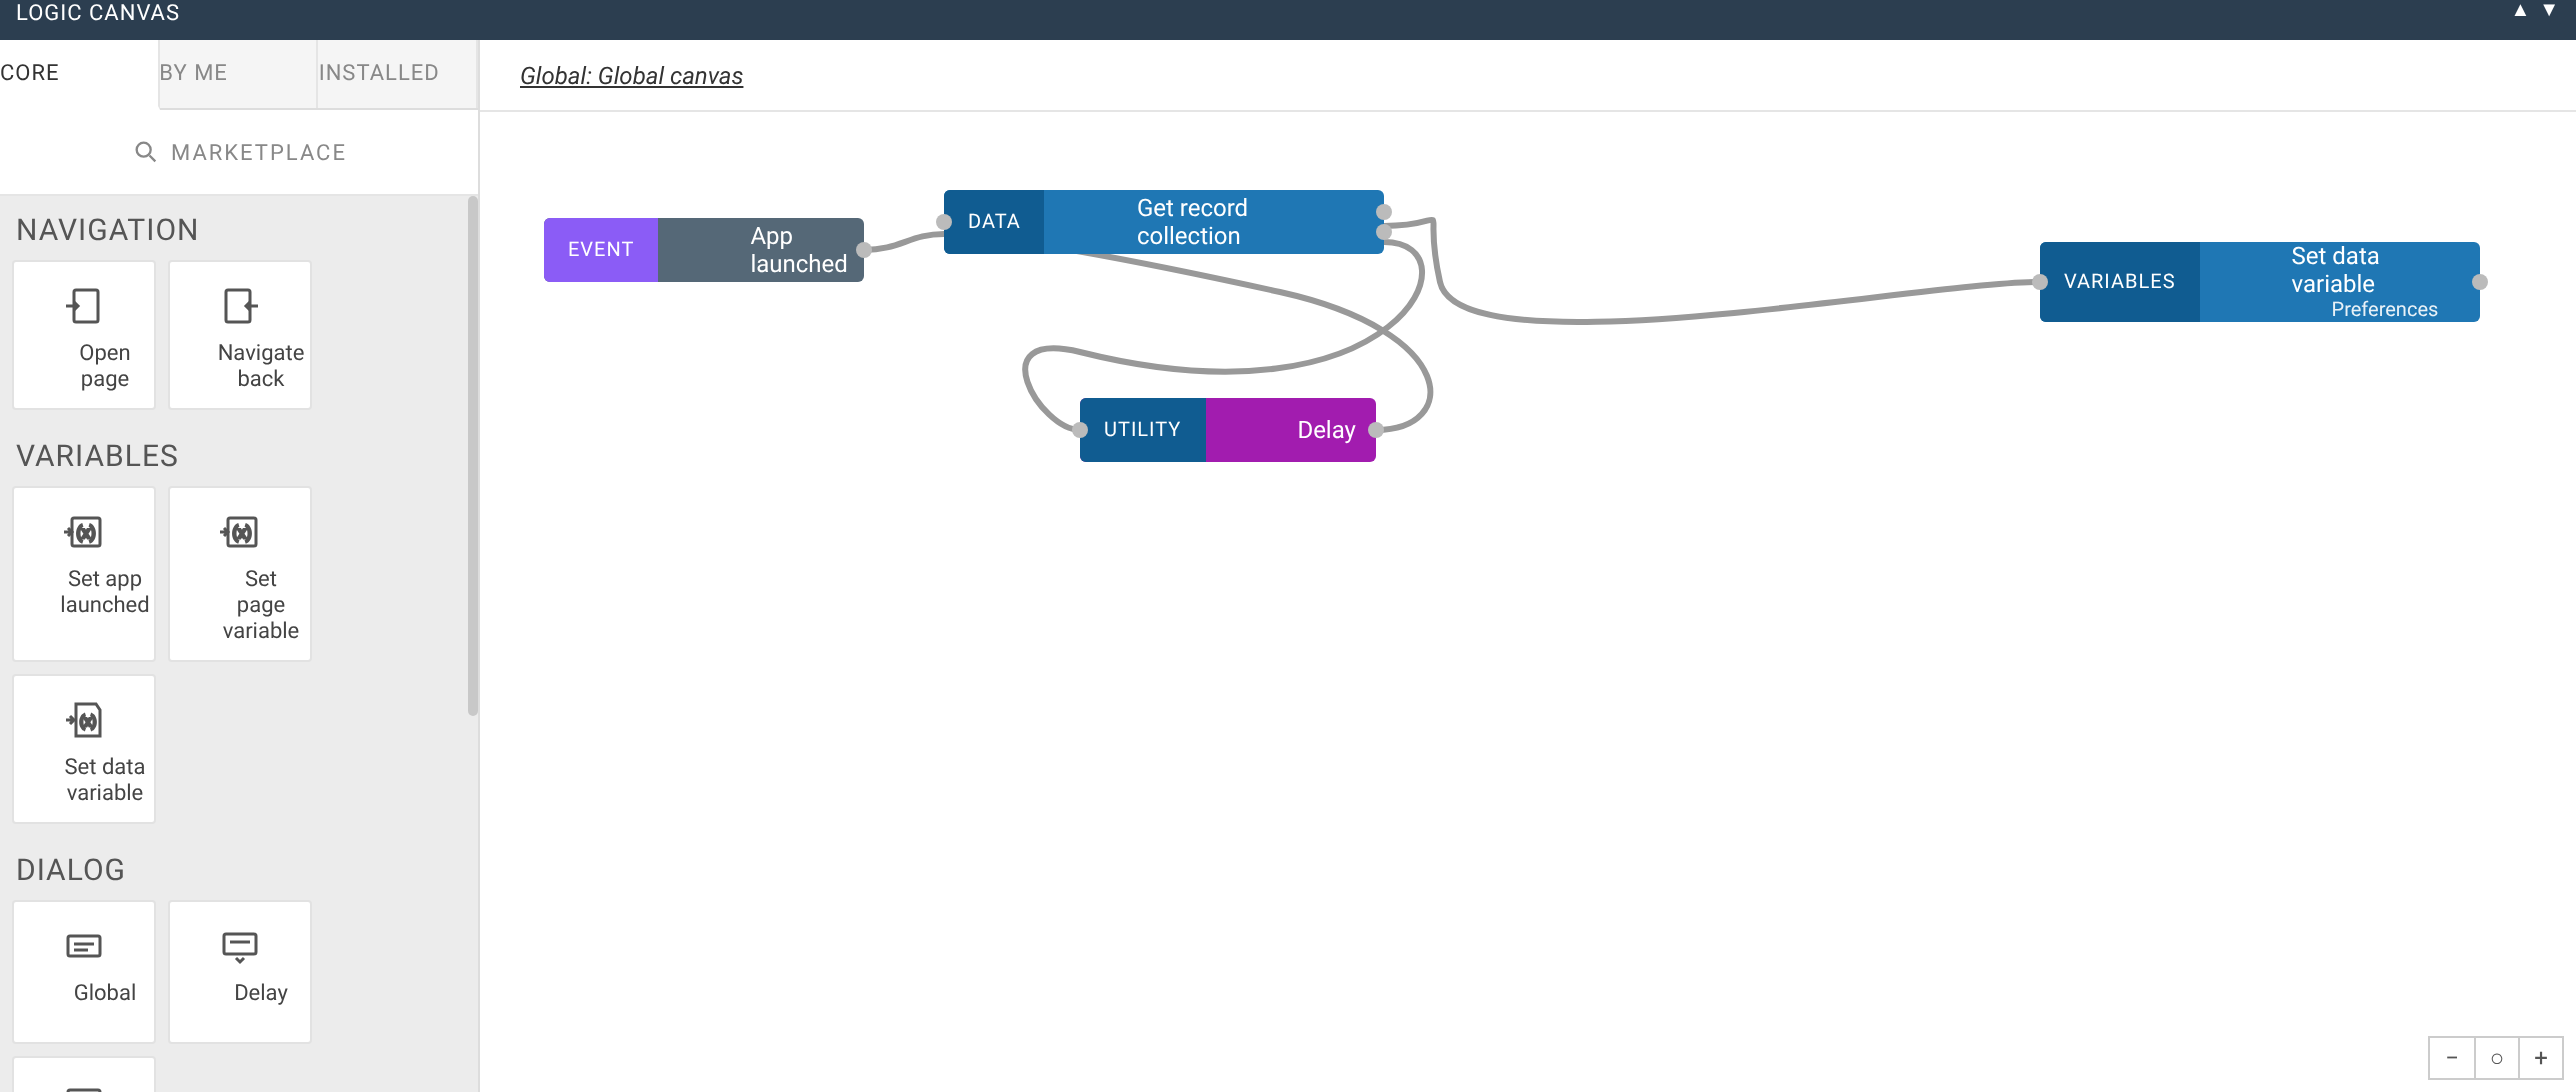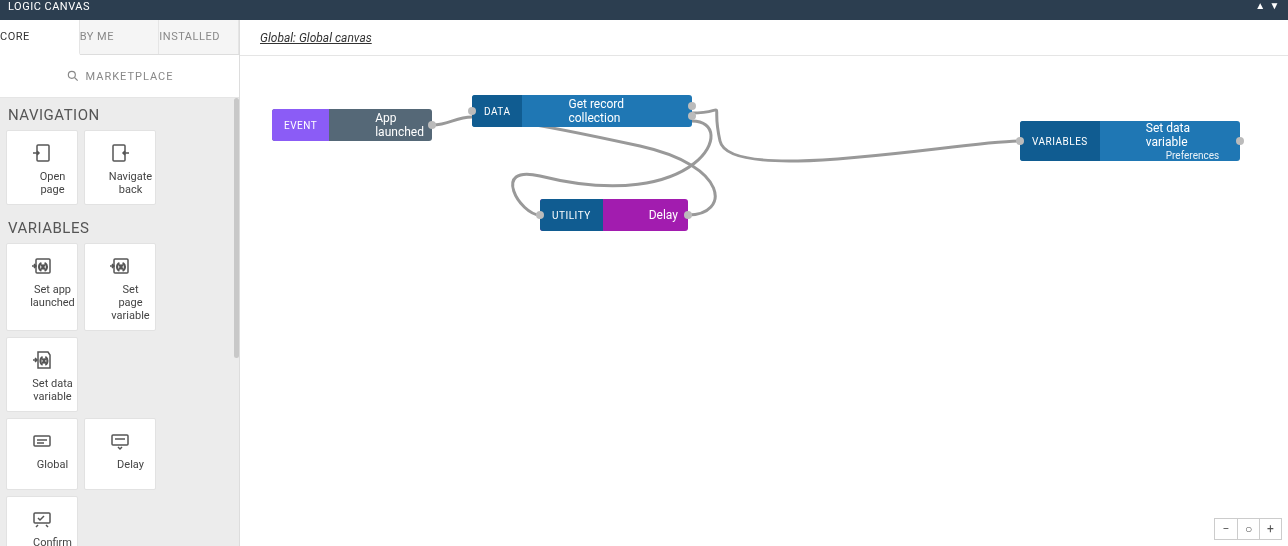--- a/index.html
+++ b/index.html
@@ -287,20 +287,21 @@
       <div class="tile tall">
         <svg viewBox="0 0 24 24" fill="none" stroke="#555" stroke-width="1.5">
               <path d="M8 4h10l2 3v13H8z"></path>
               <text x="14" y="15" font-size="7" text-anchor="middle" fill="#555">(x)</text>
               <path d="M3 12h4m-2-2 2 2-2 2"></path>
             </svg>
         <div class="tile-label">Set data variable</div>
       </div>
     </div>
 
+    <div class="section-header">DIALOG</div>
     <div class="tiles">
       <div class="tile tall">
         <svg viewBox="0 0 24 24" fill="none" stroke="#555" stroke-width="1.5">
               <rect x="4" y="7" width="16" height="10" rx="1"></rect>
               <line x1="7" y1="11" x2="17" y2="11"></line>
               <line x1="7" y1="14" x2="14" y2="14"></line>
             </svg>
         <div class="tile-label">Global</div>
       </div>
       <div class="tile tall">

